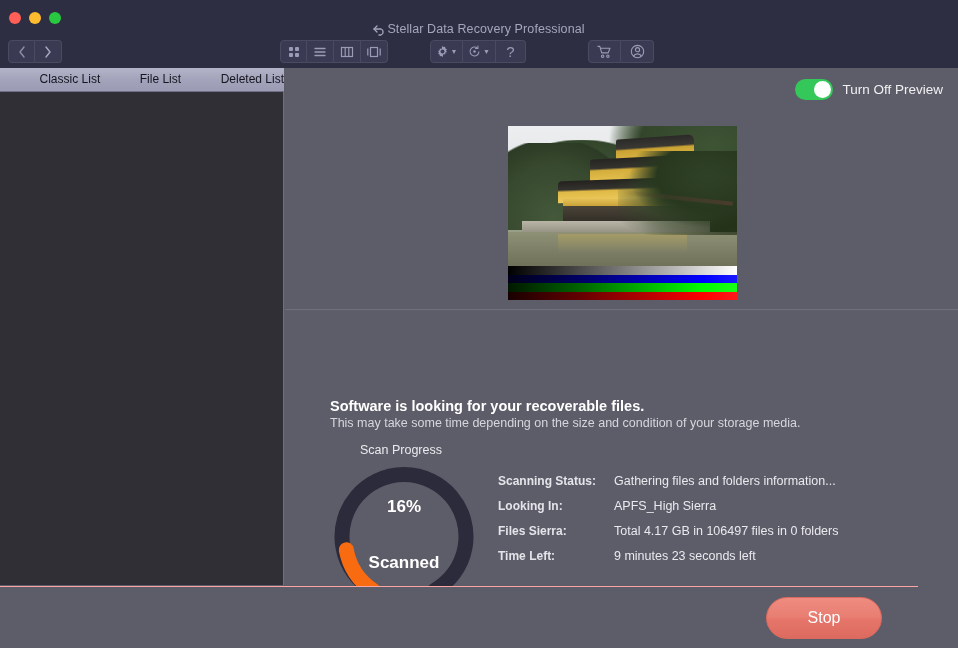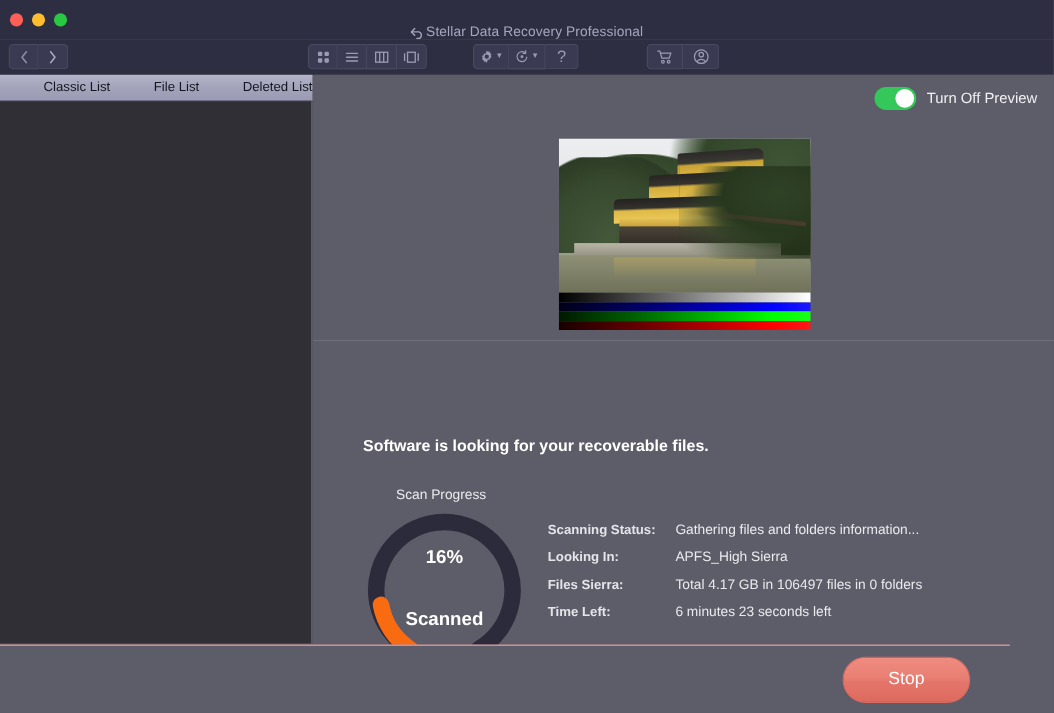--- a/index.html
+++ b/index.html
@@ -393,20 +393,21 @@
           <div class="bar gray"></div>
           <div class="bar blue"></div>
           <div class="bar green"></div>
           <div class="bar red"></div>
         </div>
       </div>
     </div>
 
     <div class="status-area">
       <div class="status-title">Software is looking for your recoverable files.</div>
+      <div class="status-sub">This may take some time depending on the size and condition of your storage media.</div>
       <div class="scan-progress-label">Scan Progress</div>
 
       <div class="ring-wrap">
         <svg width="150" height="145" viewBox="0 0 150 145">
 
           <path d="M 44.2 129.3 A 62 62 0 1 1 105.8 129.3" fill="none" stroke="#2b2b3c" stroke-width="15" stroke-linecap="round"></path>
 
           <path d="M 44.2 129.3 A 62 62 0 0 1 17.3 88.8" fill="none" stroke="#f96b11" stroke-width="15" stroke-linecap="round"></path>
         </svg>
         <div class="ring-center">
@@ -428,21 +429,21 @@
         <div class="det-row">
           <span class="det-label">Looking In:</span>
           <span class="det-value">APFS_High Sierra</span>
         </div>
         <div class="det-row">
           <span class="det-label">Files Sierra:</span>
           <span class="det-value">Total 4.17 GB in 106497 files in 0 folders</span>
         </div>
         <div class="det-row">
           <span class="det-label">Time Left:</span>
-          <span class="det-value">6 minutes 23 seconds left</span>
+          <span class="det-value">9 minutes 23 seconds left</span>
         </div>
       </div>
     </div>
   </div>
 
   <div class="bottombar">
     <div class="stop-btn">Stop</div>
   </div>
 
 </div>

